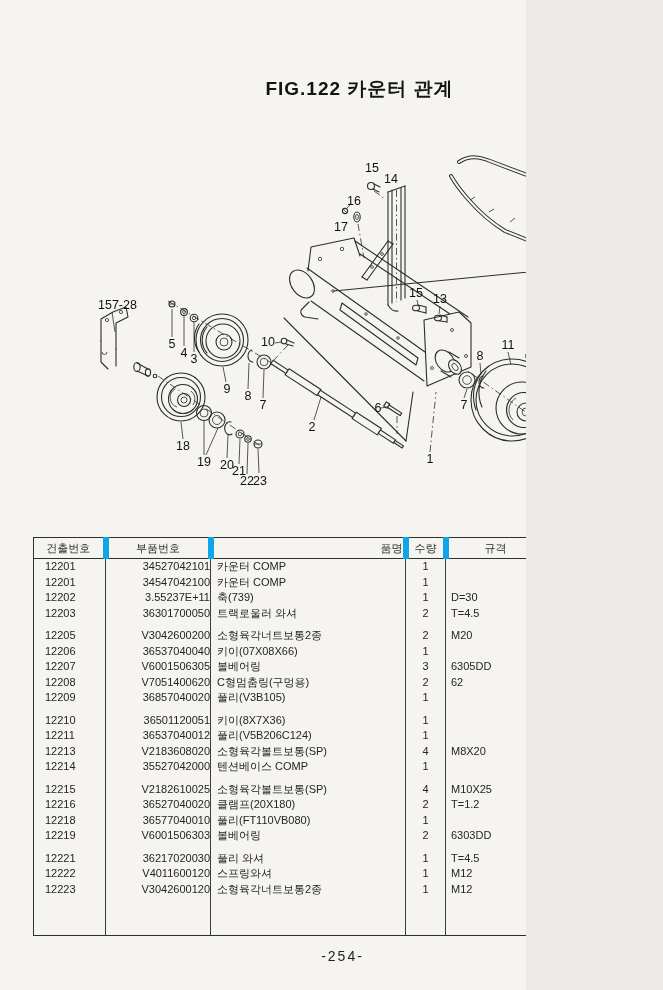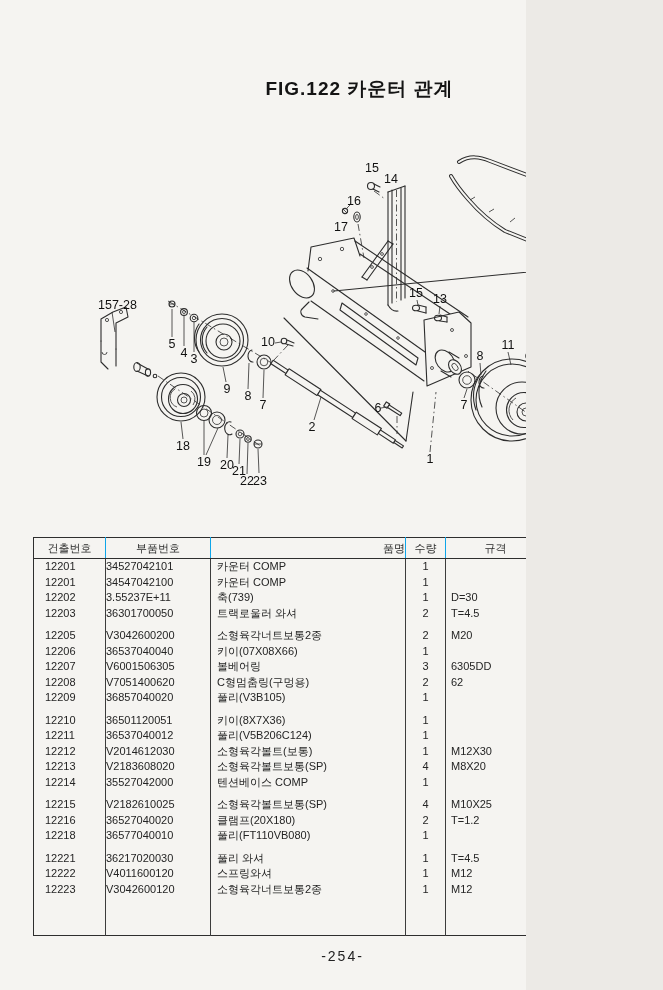--- a/index.html
+++ b/index.html
@@ -13,27 +13,27 @@
   .dp{stroke:#2d2d2d;fill:#f5f4f1;stroke-width:1.1;stroke-linejoin:round;}
   .tube{stroke:#2d2d2d;fill:none;stroke-width:4;stroke-linecap:round;stroke-linejoin:round;}
   .tubein{stroke:#f5f4f1;fill:none;stroke-width:2;stroke-linecap:round;stroke-linejoin:round;}
   .thin{stroke:#2d2d2d;fill:none;stroke-width:.8;}
   .dash{stroke:#2d2d2d;fill:none;stroke-width:.8;stroke-dasharray:7 3 1.5 3;}
   .co{font-size:12.5px;fill:#111;text-anchor:middle;}
   .co-l{font-size:12.5px;fill:#111;text-anchor:start;}
   .parts-table{position:absolute;top:528px;left:33px;width:607px;border-collapse:collapse;
                table-layout:fixed;border:1.6px solid #2e2e2e;background:transparent;margin-top:9px;}
   .parts-table th{font-size:11px;font-weight:normal;color:#2a2a2a;height:20px;
-                  border-bottom:1.4px solid #2e2e2e;border-left:1px solid #0ea5e9;padding:0;}
+                  border-bottom:1.4px solid #2e2e2e;border-left:6px solid #0ea5e9;padding:0;}
   .parts-table th:first-child{border-left:none;}
   .parts-table td{font-size:11px;color:#242424;height:15.5px;line-height:15.5px;padding:0;
                   border-left:1px solid #3c3c3c;white-space:nowrap;overflow:hidden;}
   .parts-table td:first-child{border-left:none;}
   .parts-table td.col-no{padding-left:11px;}
-  .parts-table td.col-part_no{text-align:left;}
+  .parts-table td.col-part_no{text-align:right;}
   .parts-table td.col-name{padding-left:6px;}
   .parts-table td.col-qty{text-align:center;}
   .parts-table td.col-spec{padding-left:5px;}
   .parts-table td.col-note{padding-left:5px;}
   .parts-table th.h-name{text-align:right;padding-left:6px;}
   .parts-table tr.spacer td{height:7px;line-height:7px;}
   .parts-table tr.filler td{height:38px;}
   .page-number{position:absolute;top:948px;left:0;width:663px;text-align:center;
                font-size:14px;color:#222;transform:translateX(11px);letter-spacing:2px;}
 </style>
@@ -419,28 +419,20 @@
         </tr>
         <tr>
           <td class="col-no">12211</td>
           <td class="col-part_no">36537040012</td>
           <td class="col-name">풀리(V5B206C124)</td>
           <td class="col-qty">1</td>
           <td class="col-spec"></td>
           <td class="col-note"></td>
         </tr>
         <tr>
-          <td class="col-no">12212</td>
-          <td class="col-part_no">V2014612030</td>
-          <td class="col-name">소형육각볼트(보통)</td>
-          <td class="col-qty">1</td>
-          <td class="col-spec">M12X30</td>
-          <td class="col-note"></td>
-        </tr>
-        <tr>
           <td class="col-no">12213</td>
           <td class="col-part_no">V2183608020</td>
           <td class="col-name">소형육각볼트보통(SP)</td>
           <td class="col-qty">4</td>
           <td class="col-spec">M8X20</td>
           <td class="col-note"></td>
         </tr>
         <tr>
           <td class="col-no">12214</td>
           <td class="col-part_no">35527042000</td>
@@ -474,20 +466,28 @@
           <td class="col-note"></td>
         </tr>
         <tr>
           <td class="col-no">12218</td>
           <td class="col-part_no">36577040010</td>
           <td class="col-name">풀리(FT110VB080)</td>
           <td class="col-qty">1</td>
           <td class="col-spec"></td>
           <td class="col-note"></td>
         </tr>
+        <tr>
+          <td class="col-no">12219</td>
+          <td class="col-part_no">V6001506303</td>
+          <td class="col-name">볼베어링</td>
+          <td class="col-qty">2</td>
+          <td class="col-spec">6303DD</td>
+          <td class="col-note"></td>
+        </tr>
         <tr class="spacer">
           <td class="col-no"></td>
           <td class="col-part_no"></td>
           <td class="col-name"></td>
           <td class="col-qty"></td>
           <td class="col-spec"></td>
           <td class="col-note"></td>
         </tr>
         <tr>
           <td class="col-no">12221</td>

